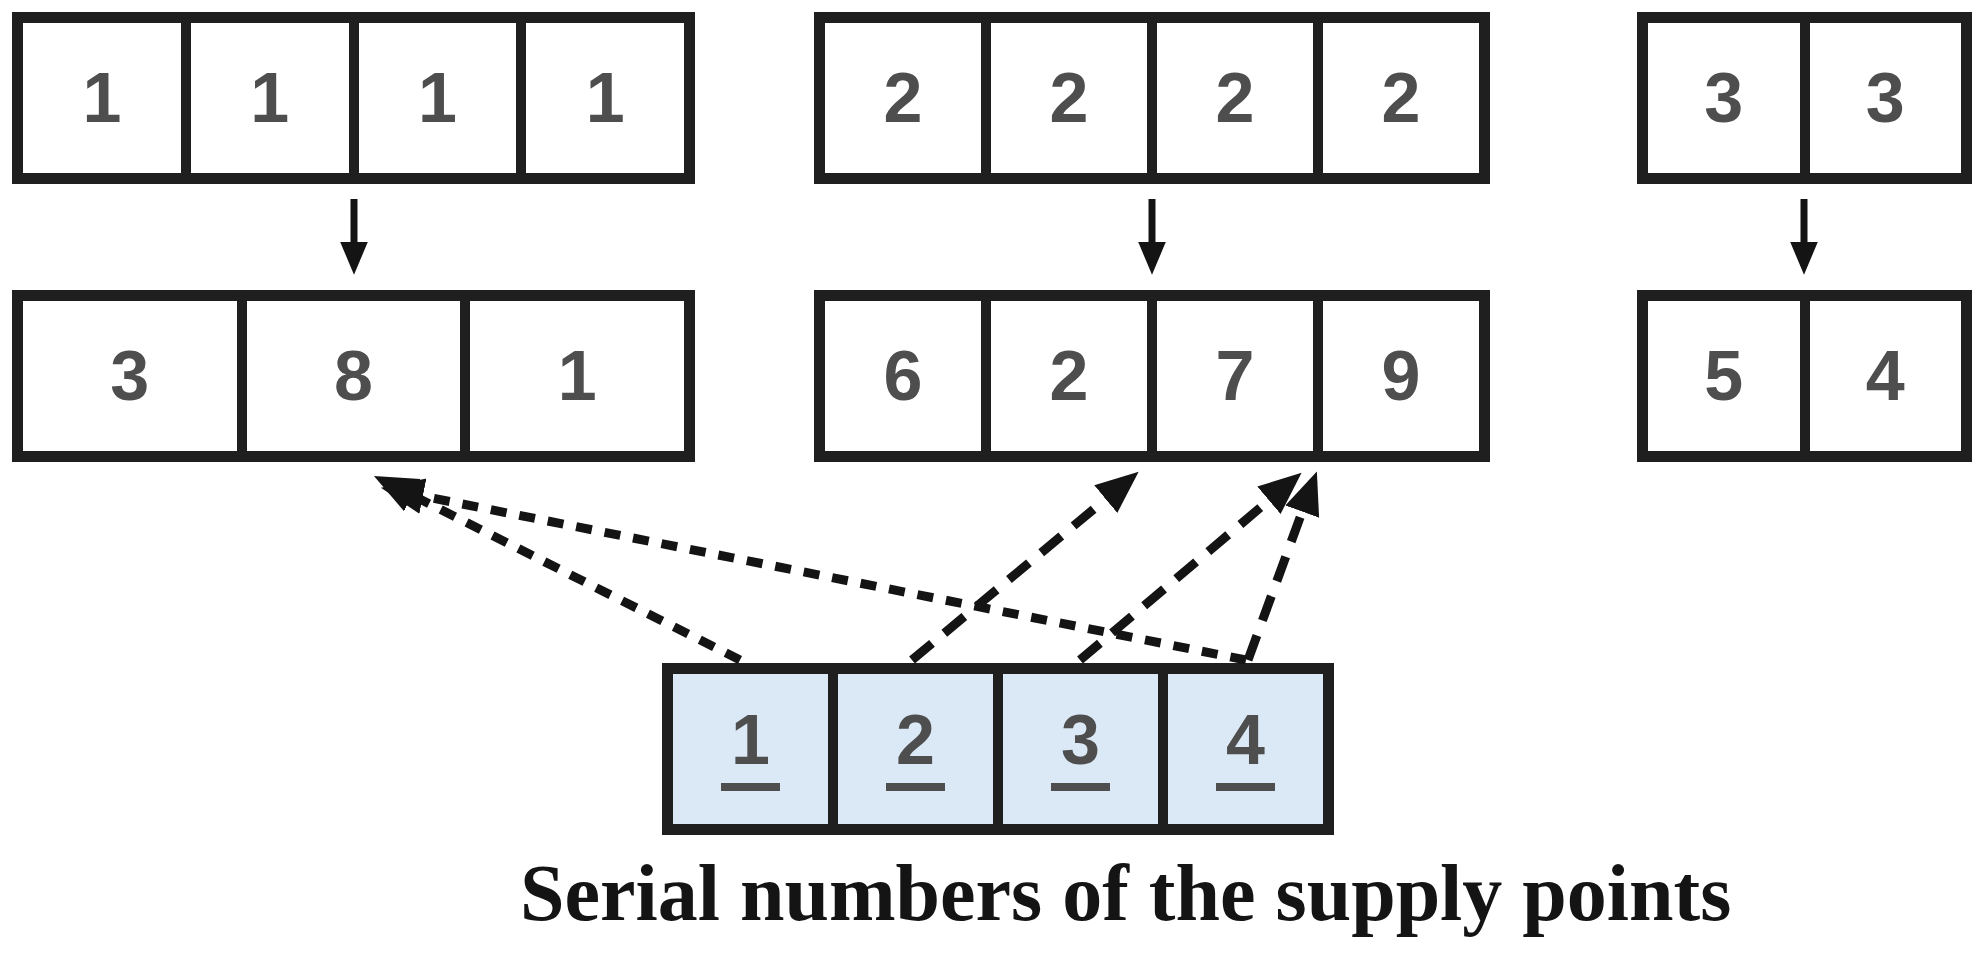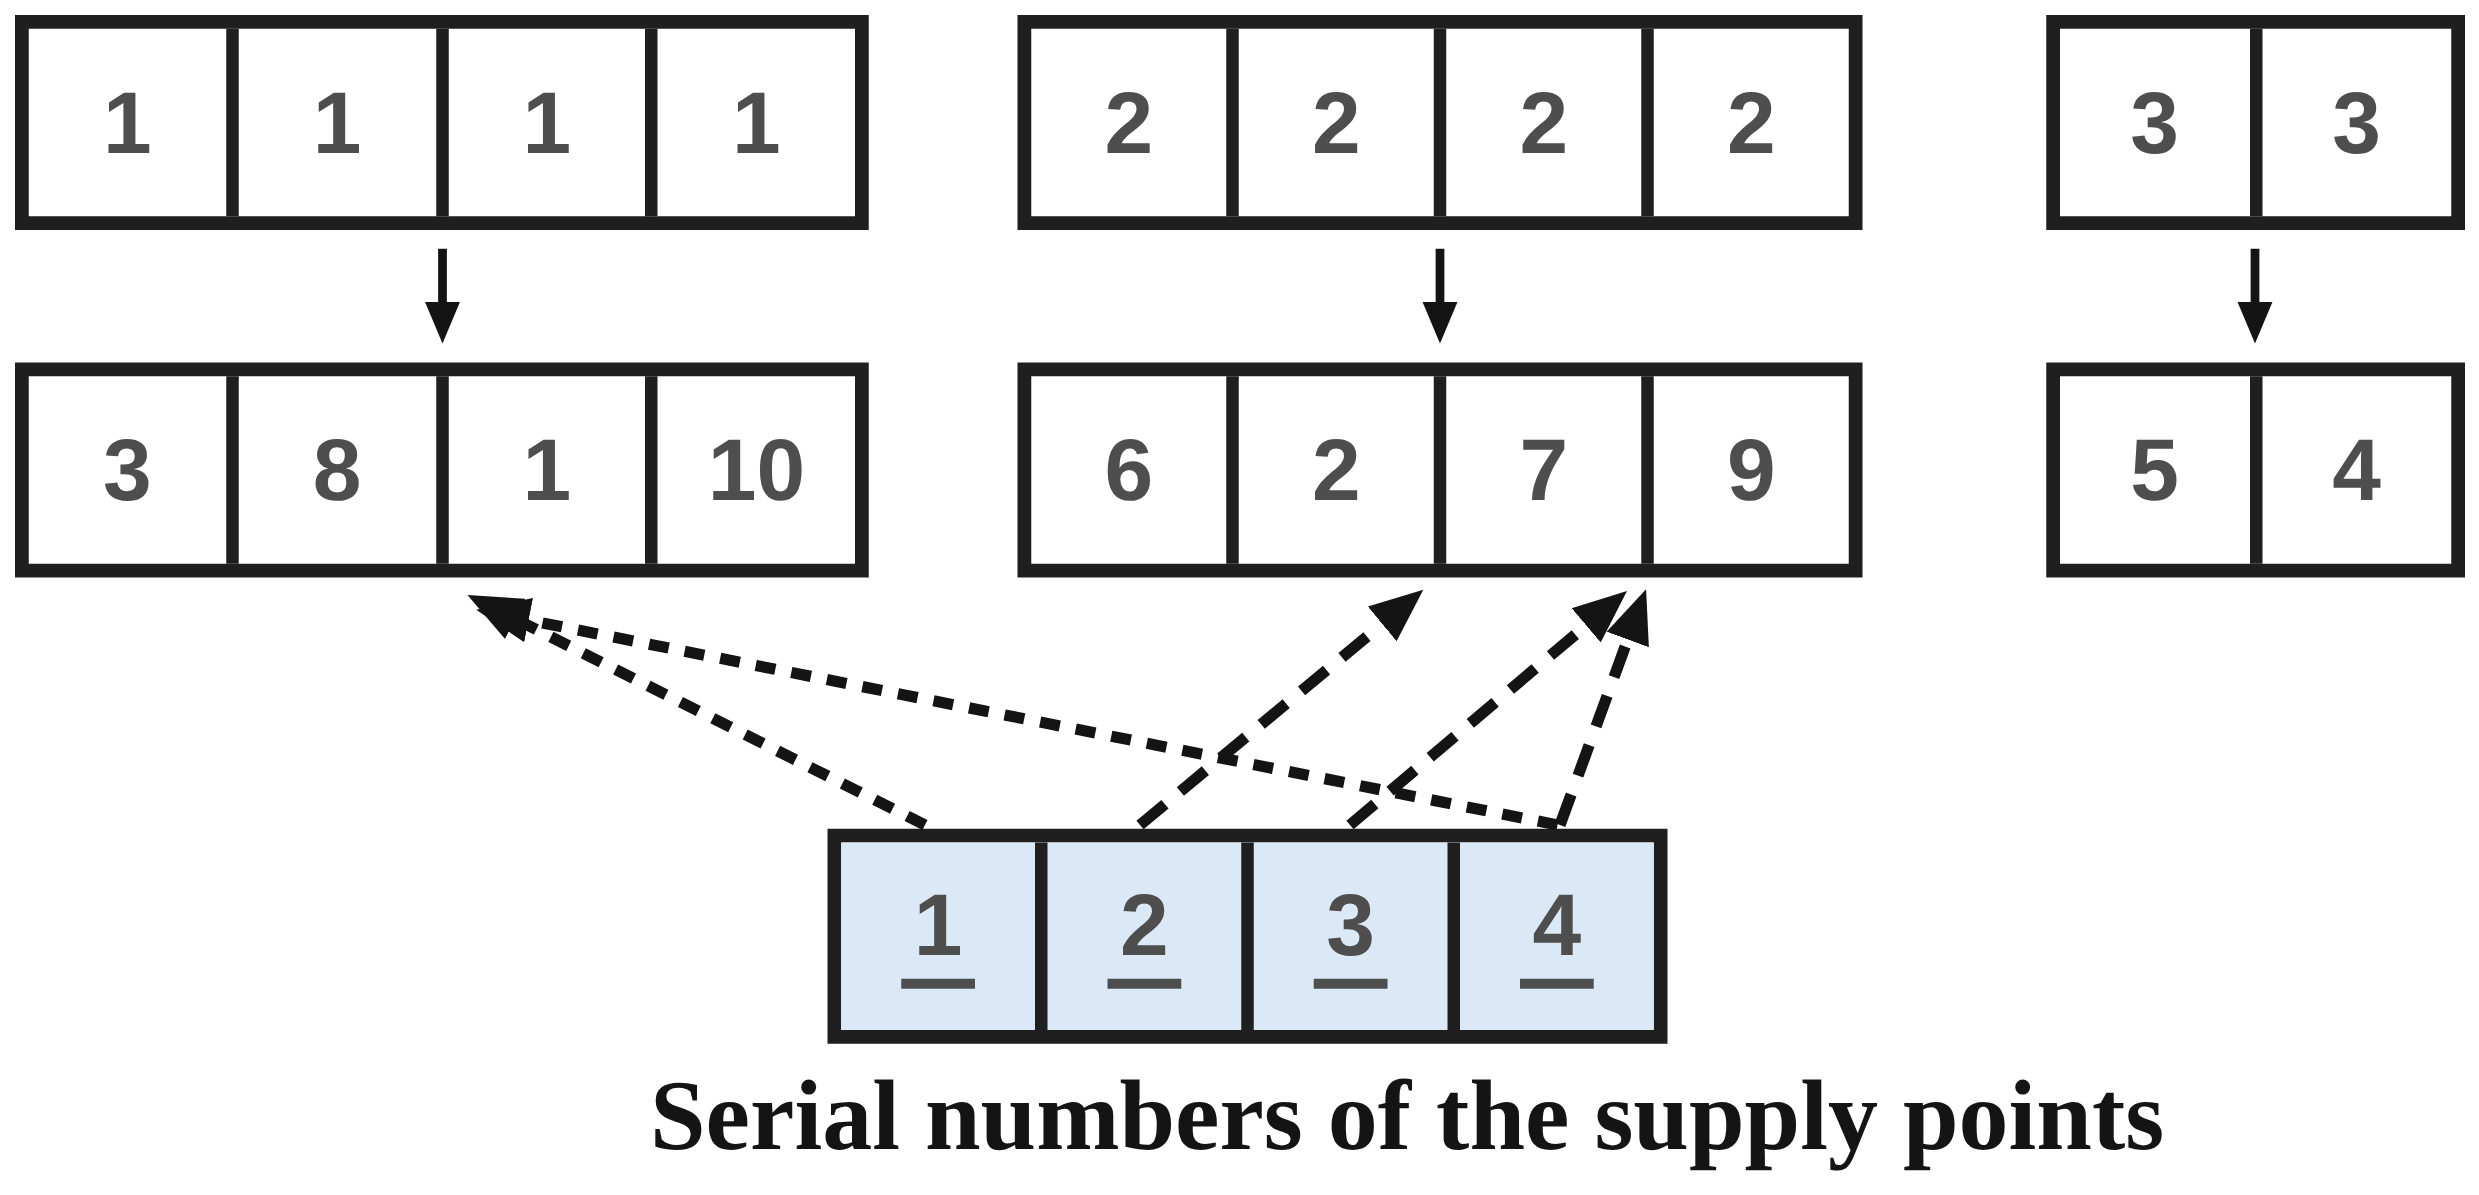--- a/index.html
+++ b/index.html
@@ -84,21 +84,20 @@
   </div>
   <div class="group" style="left:1637px;top:12px;width:335px;height:172px;">
     <div class="cell">3</div>
     <div class="cell">3</div>
   </div>
 
   <div class="group" style="left:12px;top:290px;width:683px;height:172px;">
     <div class="cell">3</div>
     <div class="cell">8</div>
     <div class="cell">1</div>
-    <div class="cell">10</div>
   </div>
   <div class="group" style="left:814px;top:290px;width:676px;height:172px;">
     <div class="cell">6</div>
     <div class="cell">2</div>
     <div class="cell">7</div>
     <div class="cell">9</div>
   </div>
   <div class="group" style="left:1637px;top:290px;width:335px;height:172px;">
     <div class="cell">5</div>
     <div class="cell">4</div>

